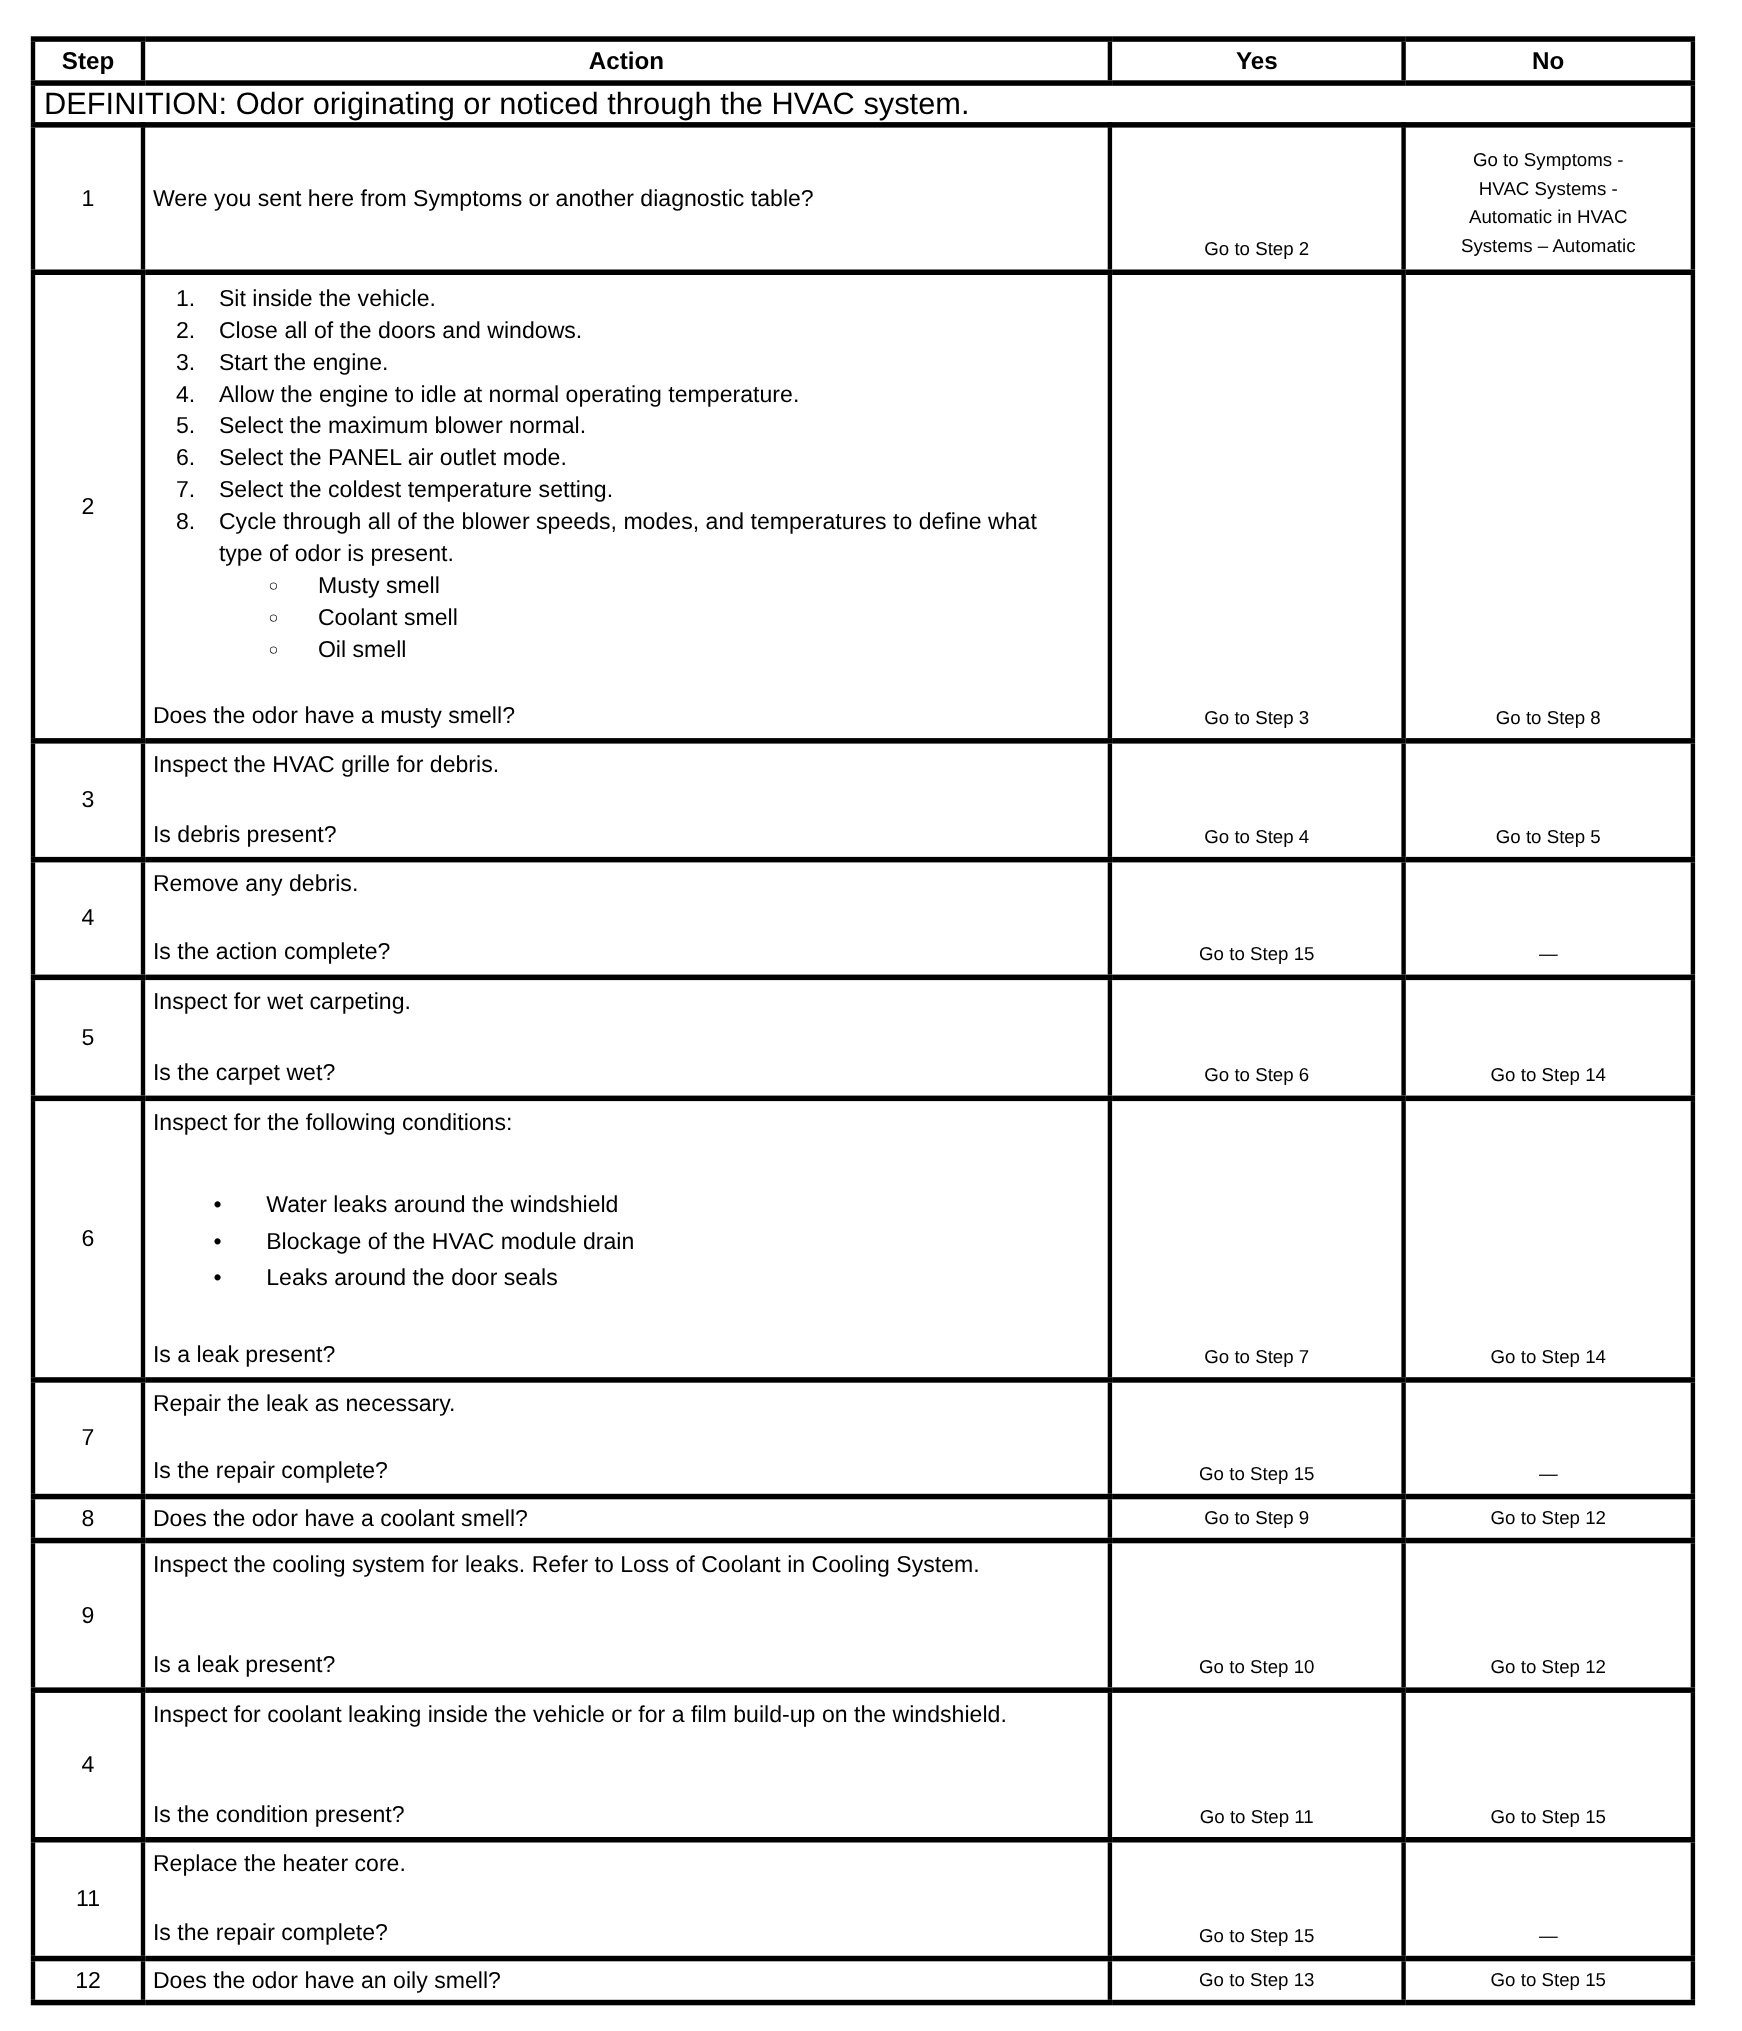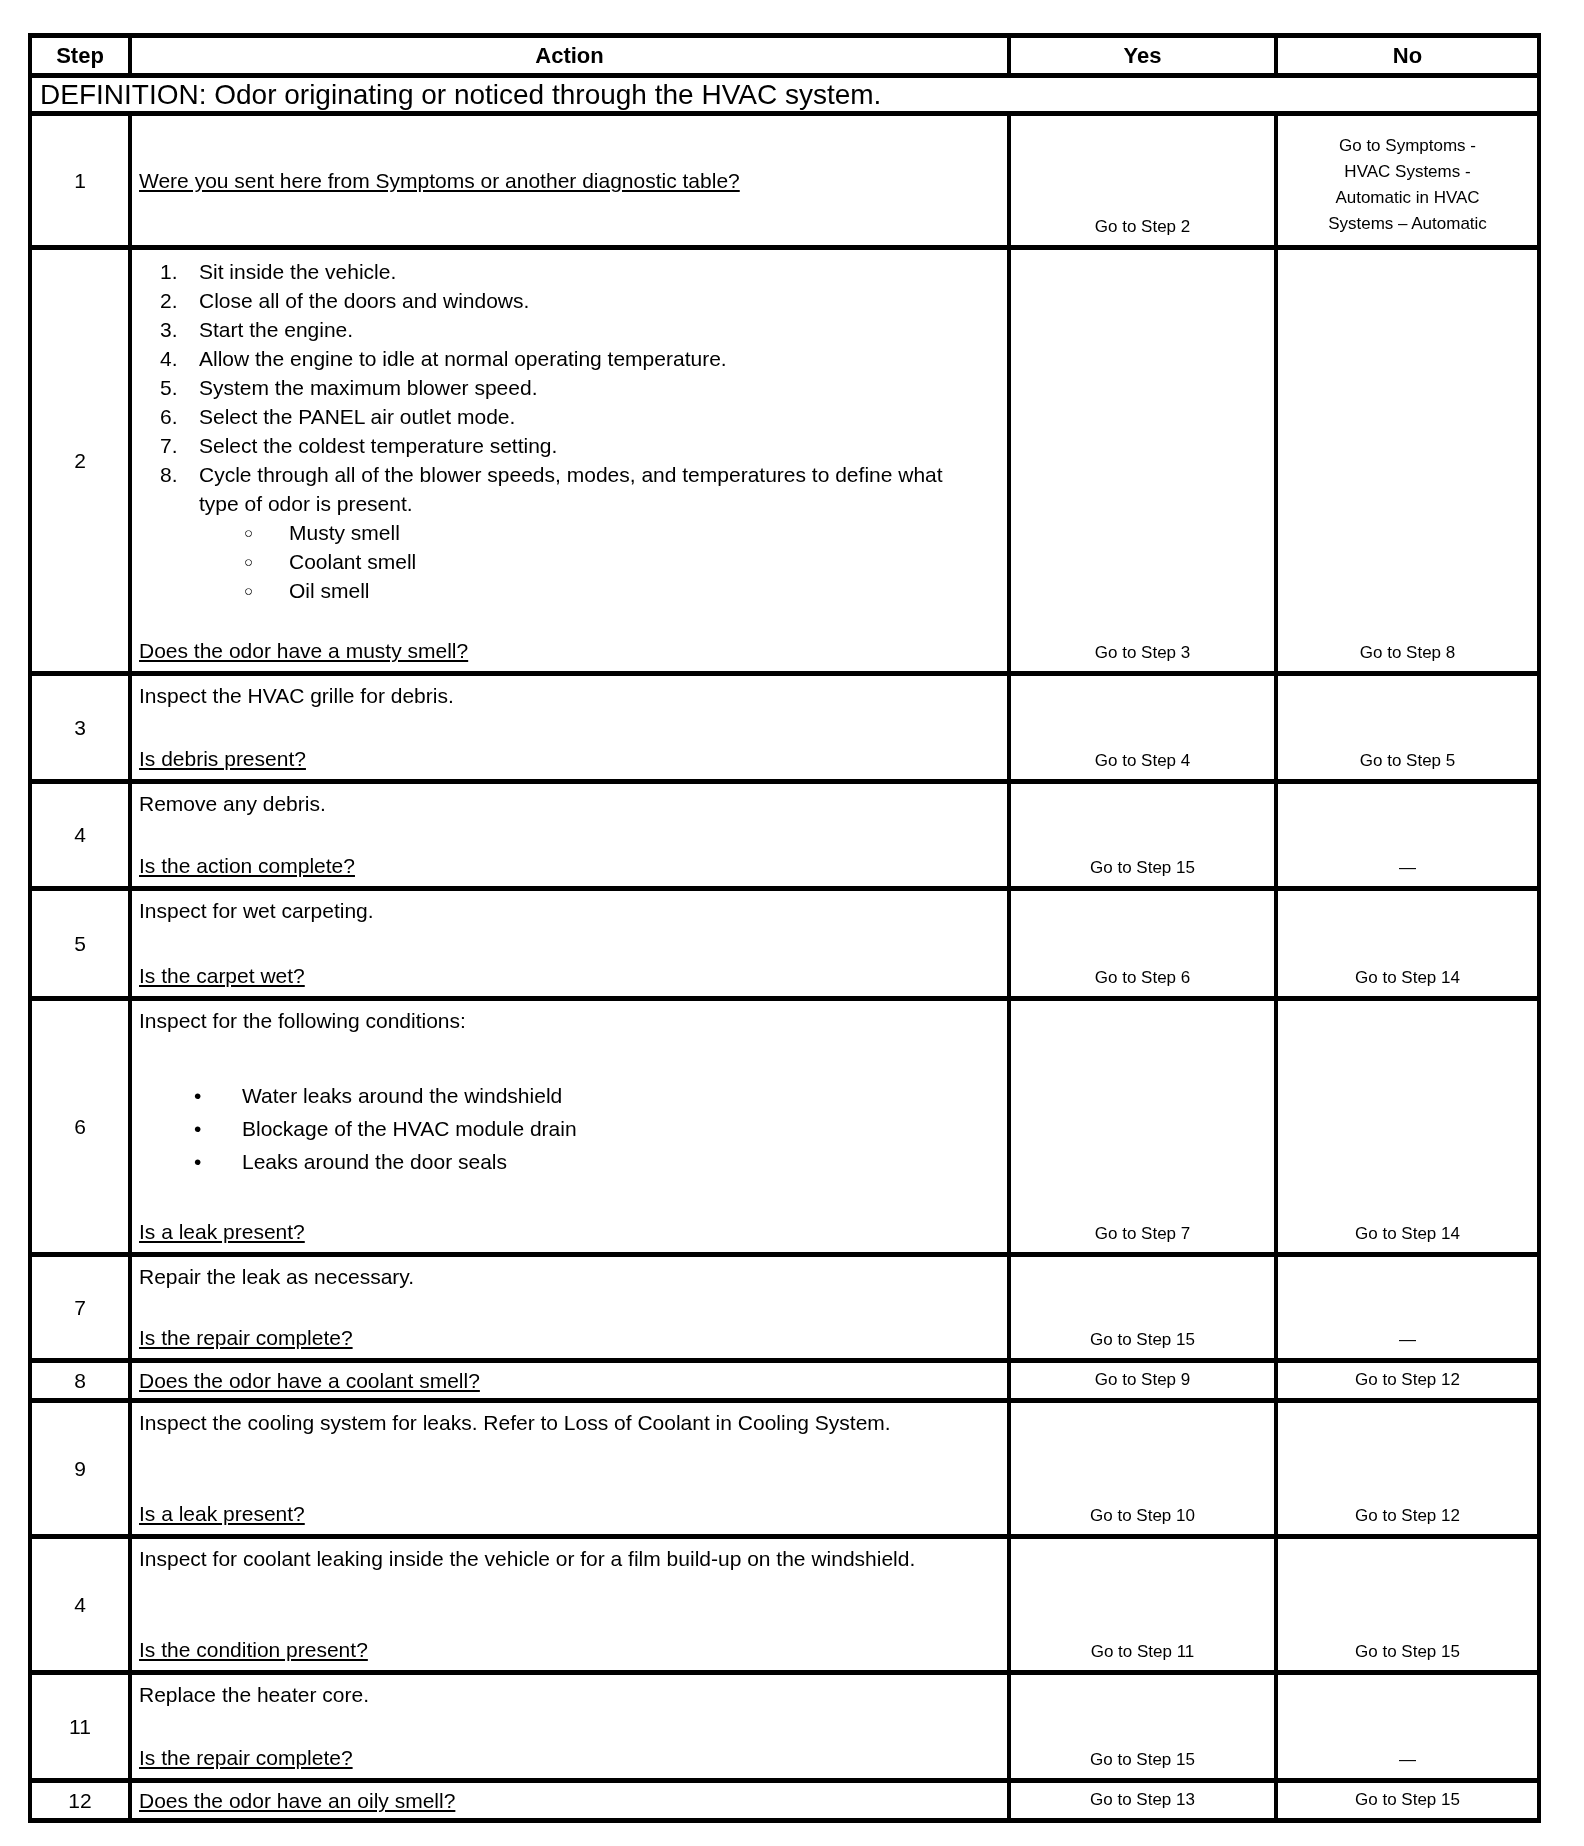--- a/index.html
+++ b/index.html
@@ -52,21 +52,21 @@
     position: relative;
     padding: 0;
     text-align: left;
   }
   .action-cell.middle { vertical-align: middle; }
   .intro {
     padding: 6px 10px 0 7px;
     line-height: 28px;
     max-width: 830px;
   }
-  .question { line-height: 25px; text-decoration: underline; }
+  .question { line-height: 25px; }
   .question.abs {
     position: absolute;
     left: 7px;
     bottom: 8px;
     width: 860px;
   }
   .question.solo { padding-left: 7px; }
   .nlist { padding-top: 7px; }
   .nrow { display: flex; line-height: 29px; }
   .nmark { margin-left: 28px; width: 39px; flex: none; }
@@ -151,21 +151,21 @@
             <div class="nrow">
               <span class="nmark">3.</span>
               <span class="ntext">Start the engine.</span>
             </div>
             <div class="nrow">
               <span class="nmark">4.</span>
               <span class="ntext">Allow the engine to idle at normal operating temperature.</span>
             </div>
             <div class="nrow">
               <span class="nmark">5.</span>
-              <span class="ntext">System the maximum blower speed.</span>
+              <span class="ntext">Select the maximum blower normal.</span>
             </div>
             <div class="nrow">
               <span class="nmark">6.</span>
               <span class="ntext">Select the PANEL air outlet mode.</span>
             </div>
             <div class="nrow">
               <span class="nmark">7.</span>
               <span class="ntext">Select the coldest temperature setting.</span>
             </div>
             <div class="nrow">

